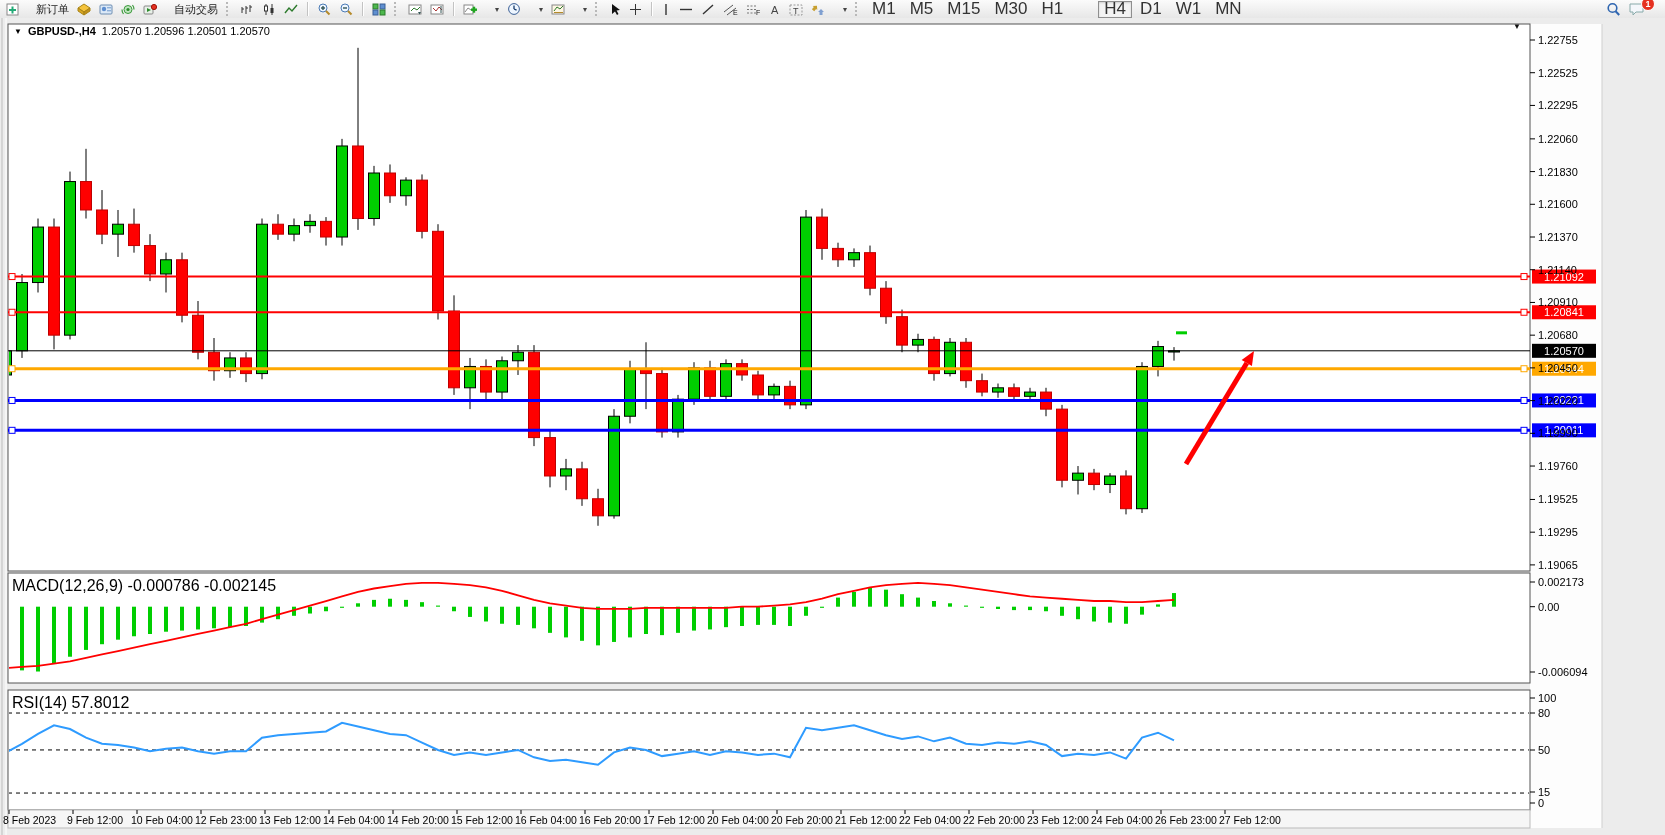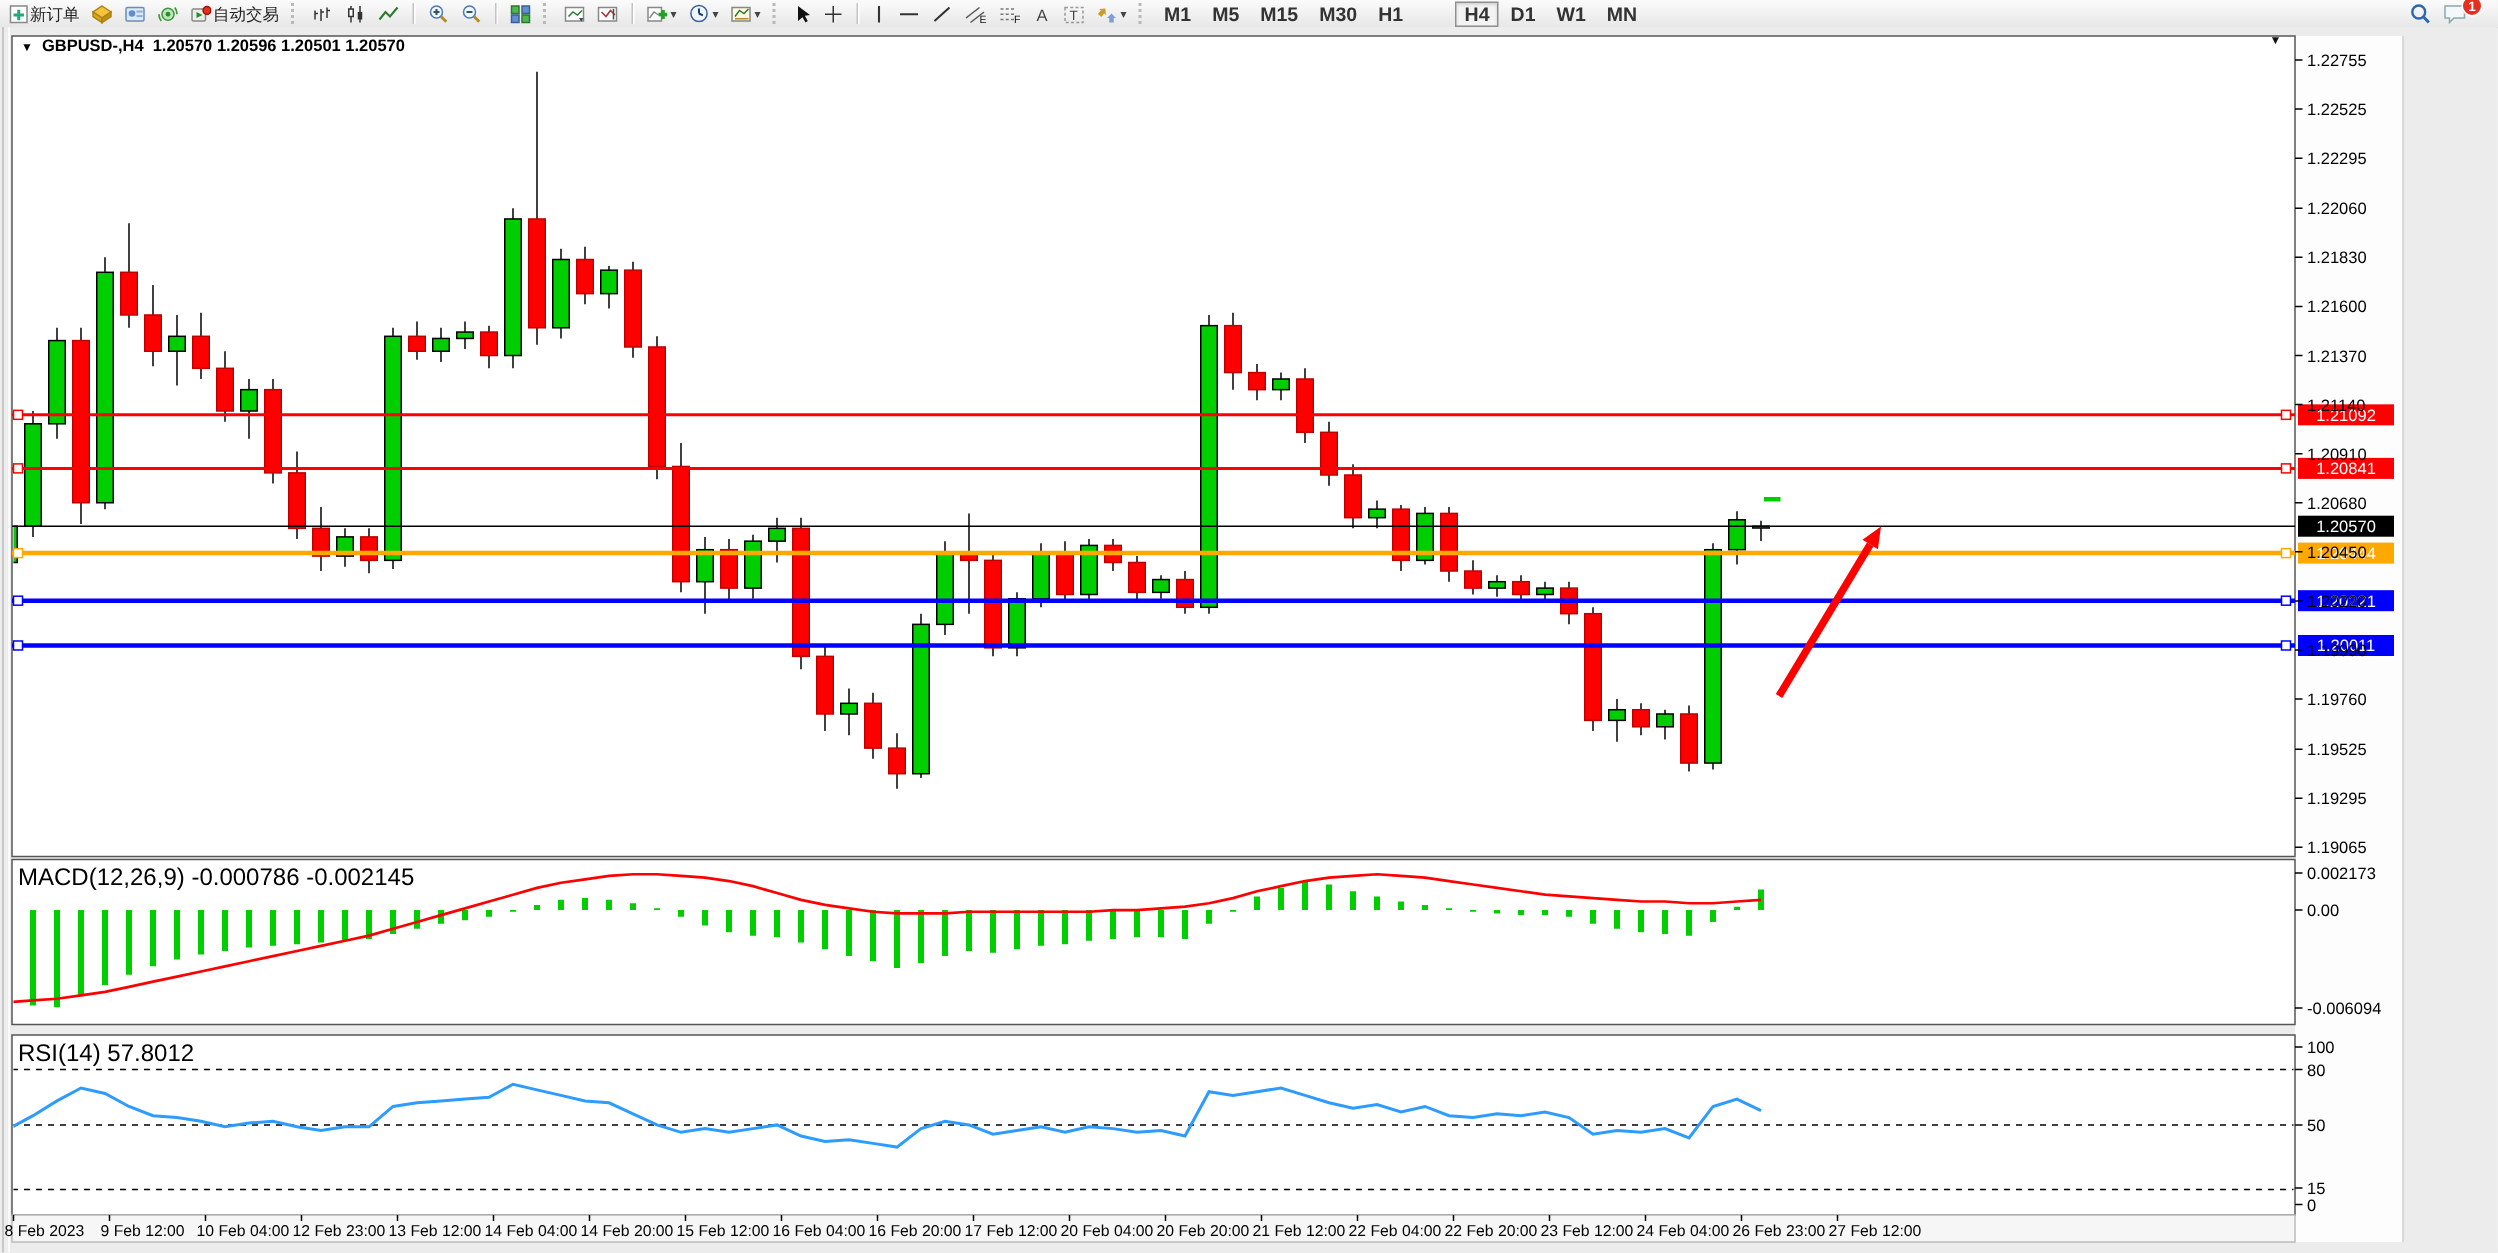--- a/index.html
+++ b/index.html
@@ -3,22 +3,22 @@
 <meta charset="utf-8">
 <style>
   html,body{margin:0;padding:0;background:#ececec;width:1665px;height:835px;overflow:hidden;
     font-family:"Liberation Sans",sans-serif;-webkit-font-smoothing:antialiased;}
   #toolbar{position:absolute;left:0;top:0;width:1665px;height:18px;
     background:linear-gradient(#fbfbfb,#e7e7e7);border-bottom:1px solid #b7b7b7;
     display:flex;align-items:center;font-size:11px;color:#222;white-space:nowrap;}
   .grp{display:flex;align-items:center;height:18px;padding:0 2px;}
   .vsep{width:1px;height:14px;background:#c3c3c3;margin:0 3px;box-shadow:1px 0 0 #fff;}
   .grip{width:4px;height:14px;margin:0 2px;border-left:2px dotted #b9b9b9;}
-  .tbtn{display:flex;align-items:center;gap:1px;height:16px;padding:0 3px;border:1px solid transparent;border-radius:2px;cursor:default;}
-  .tf{padding:0 5px;height:15px;display:flex;align-items:center;border:1px solid transparent;margin:0 1px;font-size:13px;color:#333;font-weight:bold;}
+  .tbtn{display:flex;align-items:center;gap:17px;height:16px;padding:0 3px;border:1px solid transparent;border-radius:2px;cursor:default;}
+  .tf{padding:0 5px;height:15px;display:flex;align-items:center;border:1px solid transparent;margin:0 1px;font-size:17px;color:#333;}
   .tf.active{border:1px solid #8f8f8f;background:#f3f3f3;box-shadow:inset 0 1px 2px rgba(0,0,0,.15);margin-left:28px;}
   .caret{font-size:8px;color:#444;margin-left:1px;}
   .spacer{flex:1;}
   .badge{position:absolute;top:-4px;right:-7px;background:#e53020;color:#fff;border-radius:7px;
     font-size:9px;min-width:12px;height:12px;line-height:12px;text-align:center;font-weight:bold;border:1px solid #fff;}
   .bubble{position:relative;margin-right:14px;}
   #chartwrap{position:absolute;left:0;top:18px;width:1665px;height:817px;}
   .ovl{position:absolute;color:#000;}
   #chart-title{left:14px;top:7px;font-size:11px;font-weight:bold;display:flex;gap:6px;align-items:center;}
   #chart-title .dd{font-size:8px;font-weight:normal;}
@@ -642,18 +642,18 @@
       </g>
       <g>
         <line x1="1186" y1="464" x2="1246.78145447278" y2="362.9955241849389" stroke="#FF0000" stroke-width="5"></line>
         <polygon points="1254,351 1251.9223934091824,366.0891865537474 1241.6405155363777,359.9018618161304" fill="#FF0000"></polygon>
       </g>
       <rect x="1176" y="331.3186344238954" width="11" height="3" fill="#00CE00"></rect>
     </svg>
   <div class="ovl" id="chart-title">
     <span class="dd">▼</span>
     <span>GBPUSD-,H4</span>
-    <span style="font-weight:bold">1.20570 1.20596 1.20501 1.20570</span>
+    <span style="font-weight:normal">1.20570 1.20596 1.20501 1.20570</span>
   </div>
   <div class="ovl" id="macd-label">MACD(12,26,9) -0.000786 -0.002145</div>
   <div class="ovl" id="rsi-label">RSI(14) 57.8012</div>
   <div class="ovl" id="end-marker">▼</div>
 </div>
 
 </body></html>

